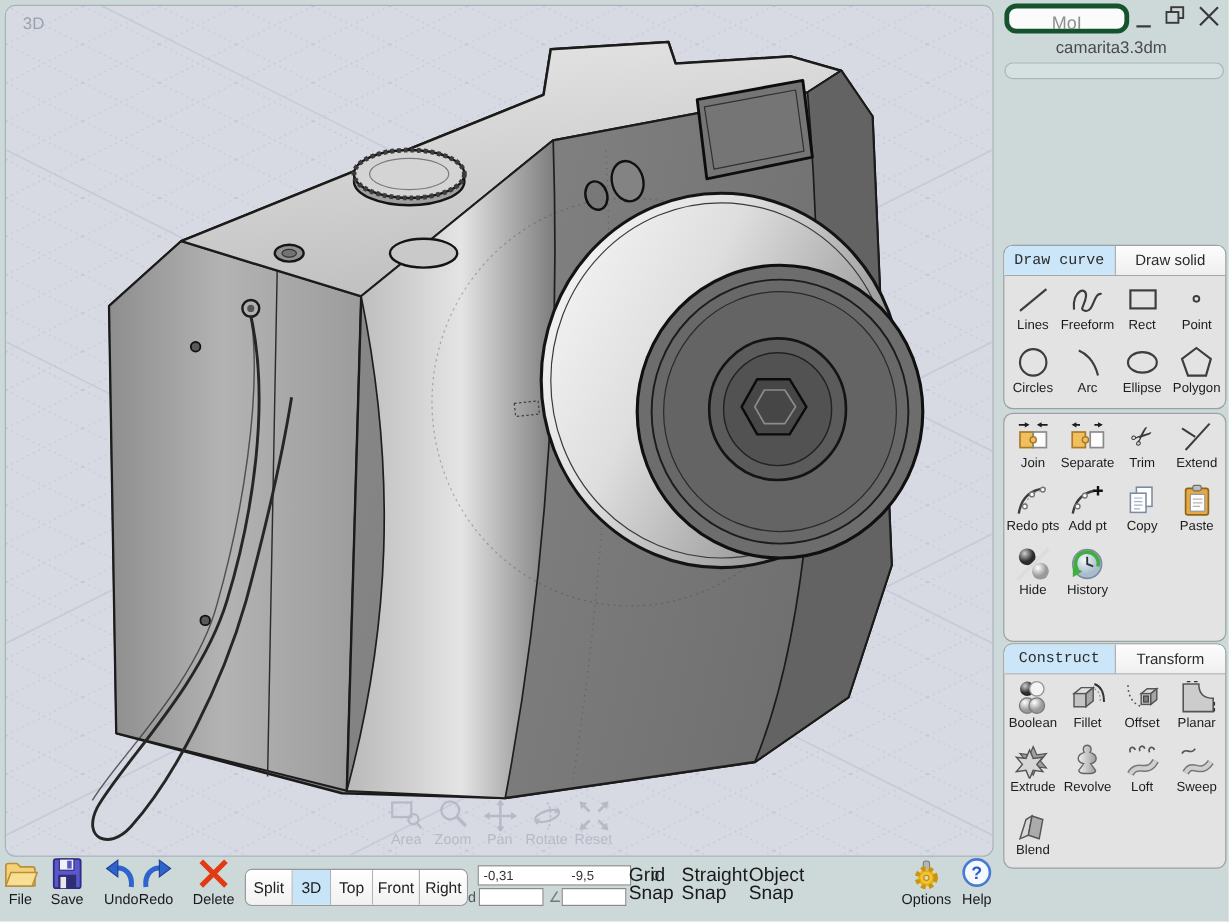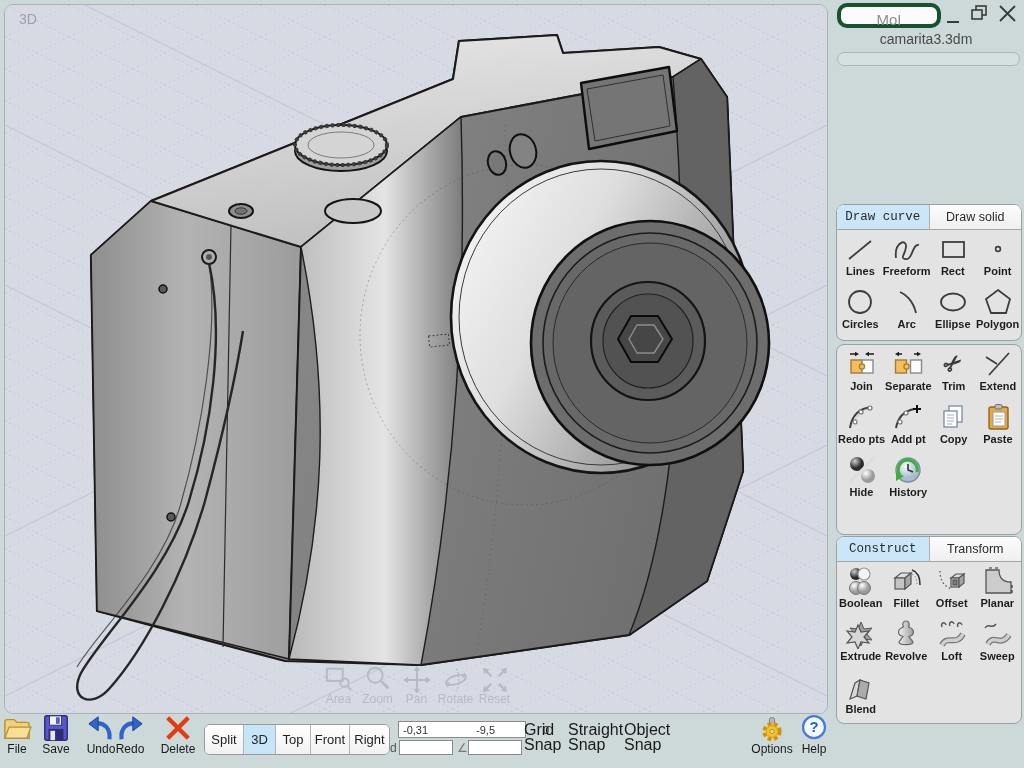--- a/index.html
+++ b/index.html
@@ -23,21 +23,21 @@
   .cmd-strip{position:absolute;left:9px;top:52px;width:181px;height:12px;background:#d5e0e0;
     border:1px solid #a9b7b6;border-radius:7px;}
   .palette{position:absolute;left:8px;width:184px;background:#e3e3e3;border:1px solid #98a2a2;
     border-radius:8px;overflow:hidden;box-sizing:content-box;}
   .tabs{display:flex;height:24px;border-bottom:1px solid #a5a5a5;background:#fff;}
   .tab{flex:1;text-align:center;line-height:24px;font-size:12.5px;color:#2a2a2a;
     background:linear-gradient(#fdfdfd,#efefef);border-right:1px solid #b0b0b0;}
   .tab:last-child{border-right:none;}
   .tab.sel{background:#cbe6f8;font-family:Liberation Mono, monospace;}
   .tools{display:grid;grid-template-columns:repeat(4,1fr);padding:3px 1px 1px 1px;}
-  .tool{height:53px;text-align:center;font-weight:bold;}
+  .tool{height:53px;text-align:center;}
   .ticon{height:32px;display:flex;align-items:center;justify-content:center;}
   .tlabel{font-size:11px;color:#1c1c1c;white-space:nowrap;line-height:12px;}
   .glyph{font-size:22px;color:#3a3a3a;display:inline-block;transform:rotate(-40deg);}
   
   .bottombar{position:absolute;left:0;top:714px;width:1024px;height:54px;}
   .btool{position:absolute;text-align:center;font-size:12px;color:#1a1a1a;}
   .btool svg{display:block;margin:0 auto;}
   .viewbtns{position:absolute;left:204px;top:10px;display:flex;height:29px;background:#fff;
     border:1px solid #999;border-radius:6px;overflow:hidden;}
   .vbtn{line-height:29px;font-size:13px;color:#222;text-align:center;border-right:1px solid #b3b3b3;

